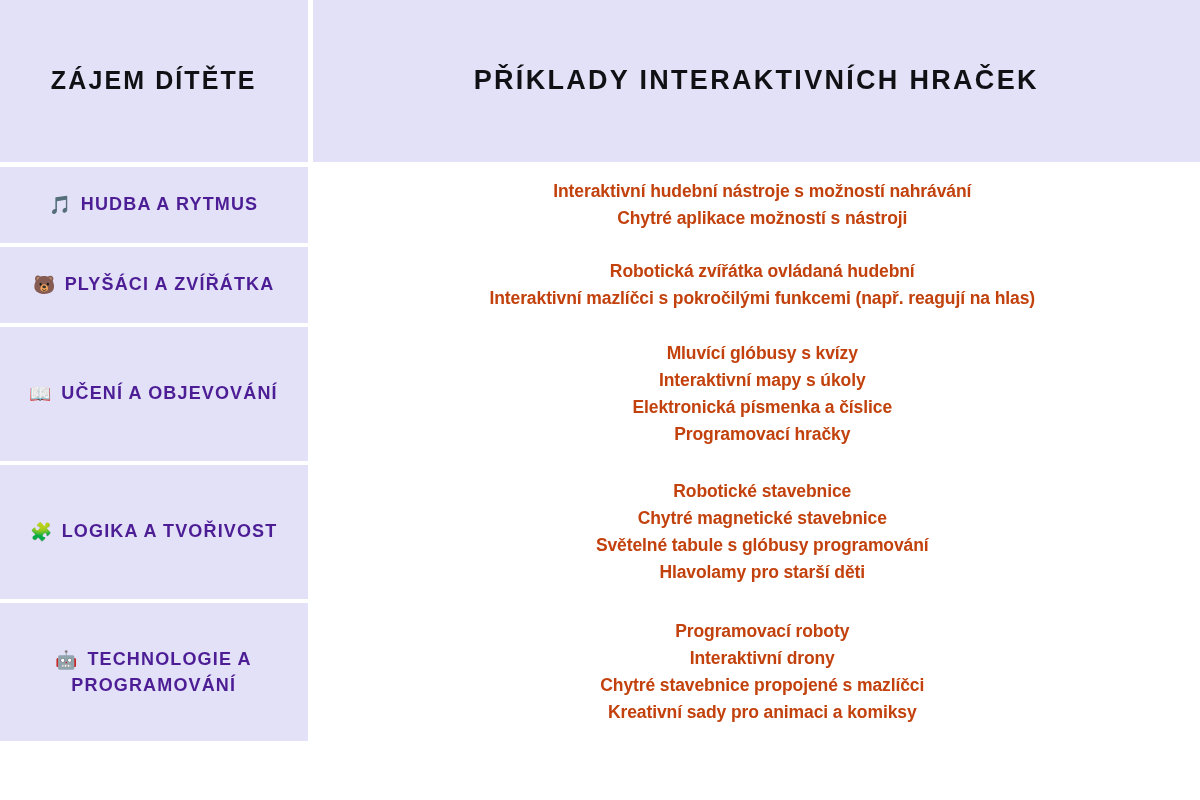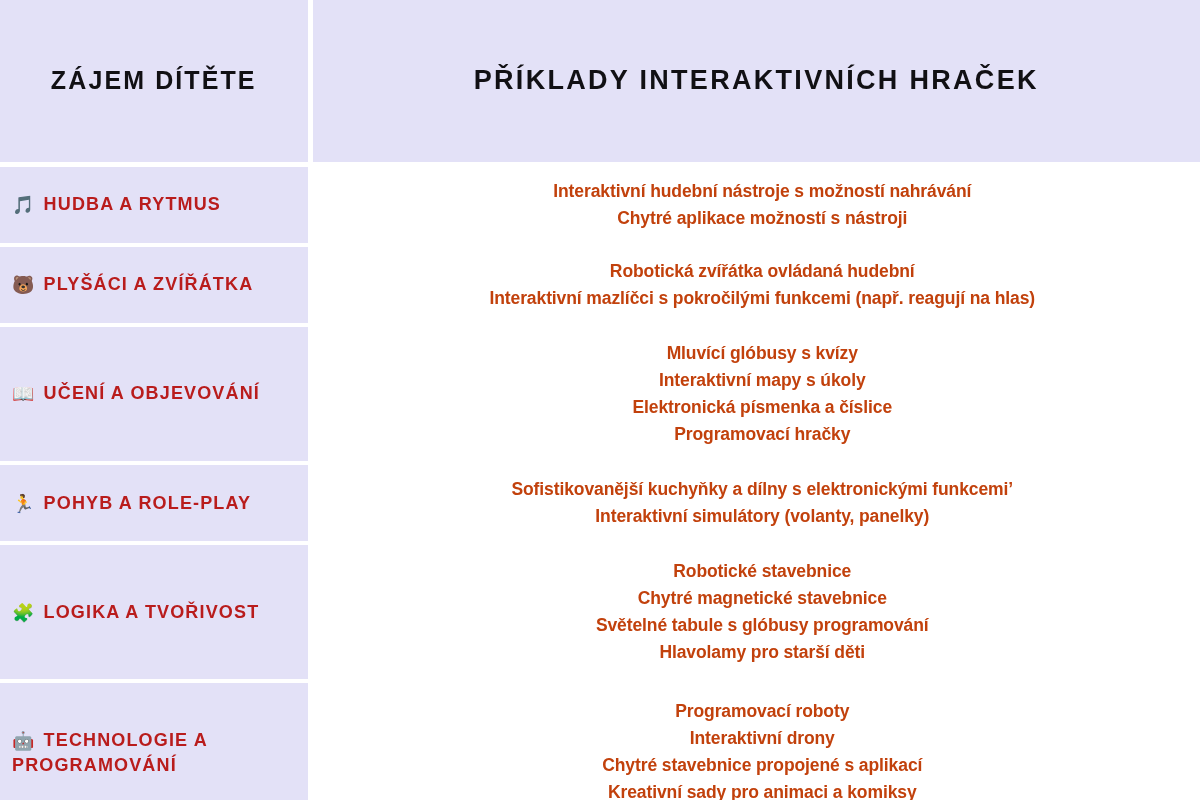--- a/index.html
+++ b/index.html
@@ -55,22 +55,22 @@
     font-size: 27px;
     letter-spacing: 2.3px;
   }
 
   
   tbody tr { border-top: 4px solid #ffffff; }
   tbody tr:first-child { border-top: 5px solid #ffffff; }
 
   td.cat-cell {
     background: #e3e1f7;
-    color: #b91c1c;
-    text-align: left;
+    color: #4c1d95;
+    text-align: center;
     vertical-align: middle;
     font-size: 18px;
     font-weight: 700;
     letter-spacing: 1.15px;
     text-transform: uppercase;
     padding: 10px 12px;
     border-right: 5px solid #ffffff;
     line-height: 1.34;
   }
   td.cat-cell .emo {
@@ -150,46 +150,37 @@
           <td class="cat-cell"><span class="emo">📖</span> <span class="cat-label">UČENÍ A OBJEVOVÁNÍ</span></td>
           <td class="ex-cell">
             <ul class="ex-list">
               <li>Mluvící glóbusy s kvízy</li>
               <li>Interaktivní mapy s úkoly</li>
               <li>Elektronická písmenka a číslice</li>
               <li>Programovací hračky</li>
             </ul>
           </td>
         </tr>
-        <tr class="r-3">
-          <td class="cat-cell"><span class="emo">🏃</span> <span class="cat-label">POHYB A ROLE-PLAY</span></td>
-          <td class="ex-cell">
-            <ul class="ex-list">
-              <li>Sofistikovanější kuchyňky a dílny s elektronickými funkcemi’</li>
-              <li>Interaktivní simulátory (volanty, panelky)</li>
-            </ul>
-          </td>
-        </tr>
         <tr class="r-4">
           <td class="cat-cell"><span class="emo">🧩</span> <span class="cat-label">LOGIKA A TVOŘIVOST</span></td>
           <td class="ex-cell">
             <ul class="ex-list">
               <li>Robotické stavebnice</li>
               <li>Chytré magnetické stavebnice</li>
               <li>Světelné tabule s glóbusy programování</li>
               <li>Hlavolamy pro starší děti</li>
             </ul>
           </td>
         </tr>
         <tr class="r-5">
           <td class="cat-cell"><span class="emo">🤖</span> <span class="cat-label">TECHNOLOGIE A PROGRAMOVÁNÍ</span></td>
           <td class="ex-cell">
             <ul class="ex-list">
               <li>Programovací roboty</li>
               <li>Interaktivní drony</li>
-              <li>Chytré stavebnice propojené s aplikací</li>
+              <li>Chytré stavebnice propojené s mazlíčci</li>
               <li>Kreativní sady pro animaci a komiksy</li>
             </ul>
           </td>
         </tr>
       </tbody>
   </table>
 </div>
 
 </body></html>

